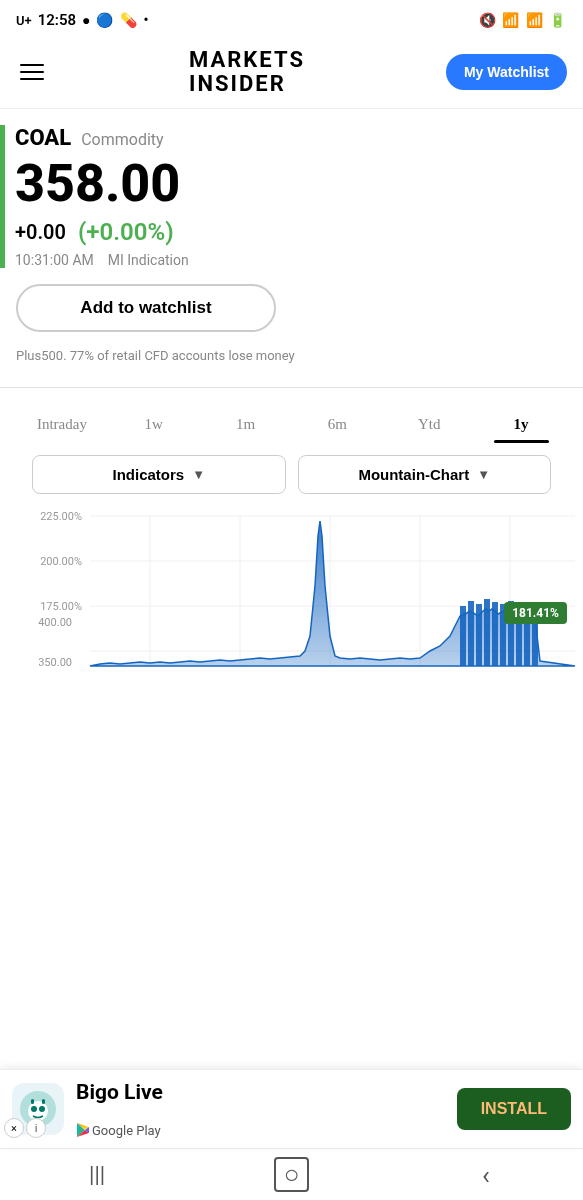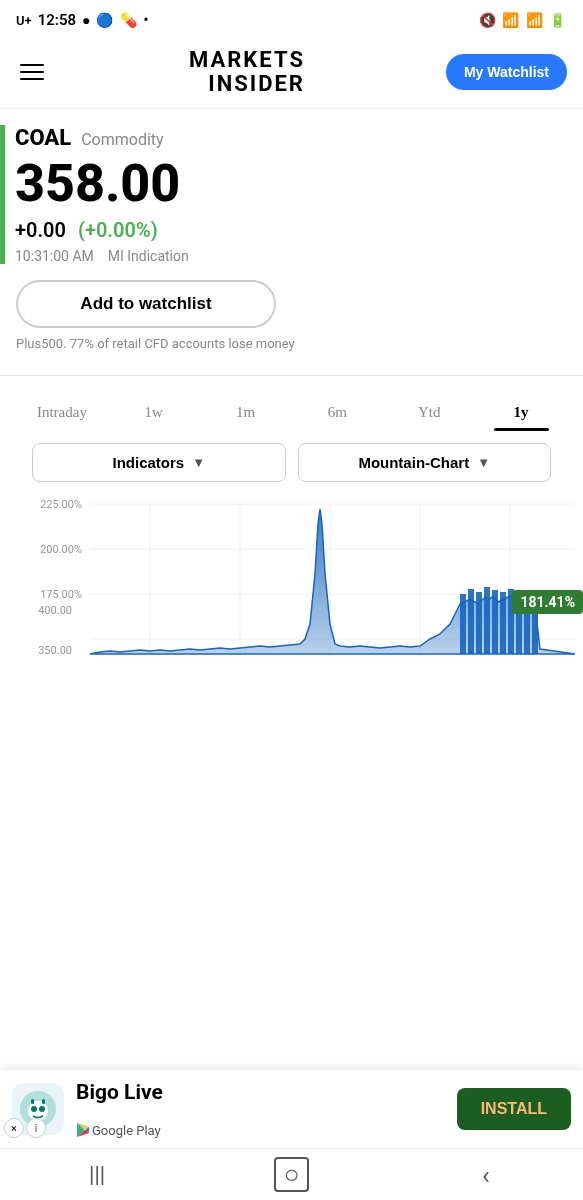--- a/index.html
+++ b/index.html
@@ -52,21 +52,21 @@
       padding: 4px;
     }
     .hamburger span {
       display: block;
       width: 24px;
       height: 2px;
       background: #000;
       border-radius: 2px;
     }
     .brand-title {
-      text-align: right;
+      text-align: left;
       line-height: 1.1;
     }
     .brand-title .markets {
       font-size: 22px;
       font-weight: 700;
       letter-spacing: 2px;
       color: #000;
       display: block;
     }
     .brand-title .insider {
@@ -118,21 +118,21 @@
       align-items: center;
       gap: 12px;
       margin-bottom: 6px;
     }
     .price-change-abs {
       font-size: 20px;
       font-weight: 600;
       color: #000;
     }
     .price-change-pct {
-      font-size: 20px;
+      font-size: 24px;
       font-weight: 600;
       color: #4caf50;
     }
     .price-time {
       font-size: 14px;
       color: #888;
     }
 
     
     .buttons-section {
@@ -161,21 +161,21 @@
       padding: 12px 0;
       font-size: 17px;
       font-weight: 600;
       cursor: pointer;
       display: block;
       text-align: center;
     }
     .disclaimer {
       font-size: 13px;
       color: #888;
-      margin-top: 8px;
+      margin-top: 16px;
     }
 
     
     .divider {
       height: 1px;
       background: #e0e0e0;
       margin: 8px 0;
     }
 
     
@@ -243,25 +243,25 @@
       height: 200px;
       background: #fff;
       overflow: hidden;
     }
     .chart-svg {
       width: 100%;
       height: 100%;
     }
     .chart-badge {
       position: absolute;
-      right: 0;
+      right: 16px;
       top: 48%;
       background: #2e7d32;
       color: #fff;
-      font-size: 14px;
+      font-size: 12px;
       font-weight: 700;
       padding: 4px 8px;
       border-radius: 4px;
     }
 
     
     .ad-banner {
       position: fixed;
       bottom: 52px;
       left: 0;

